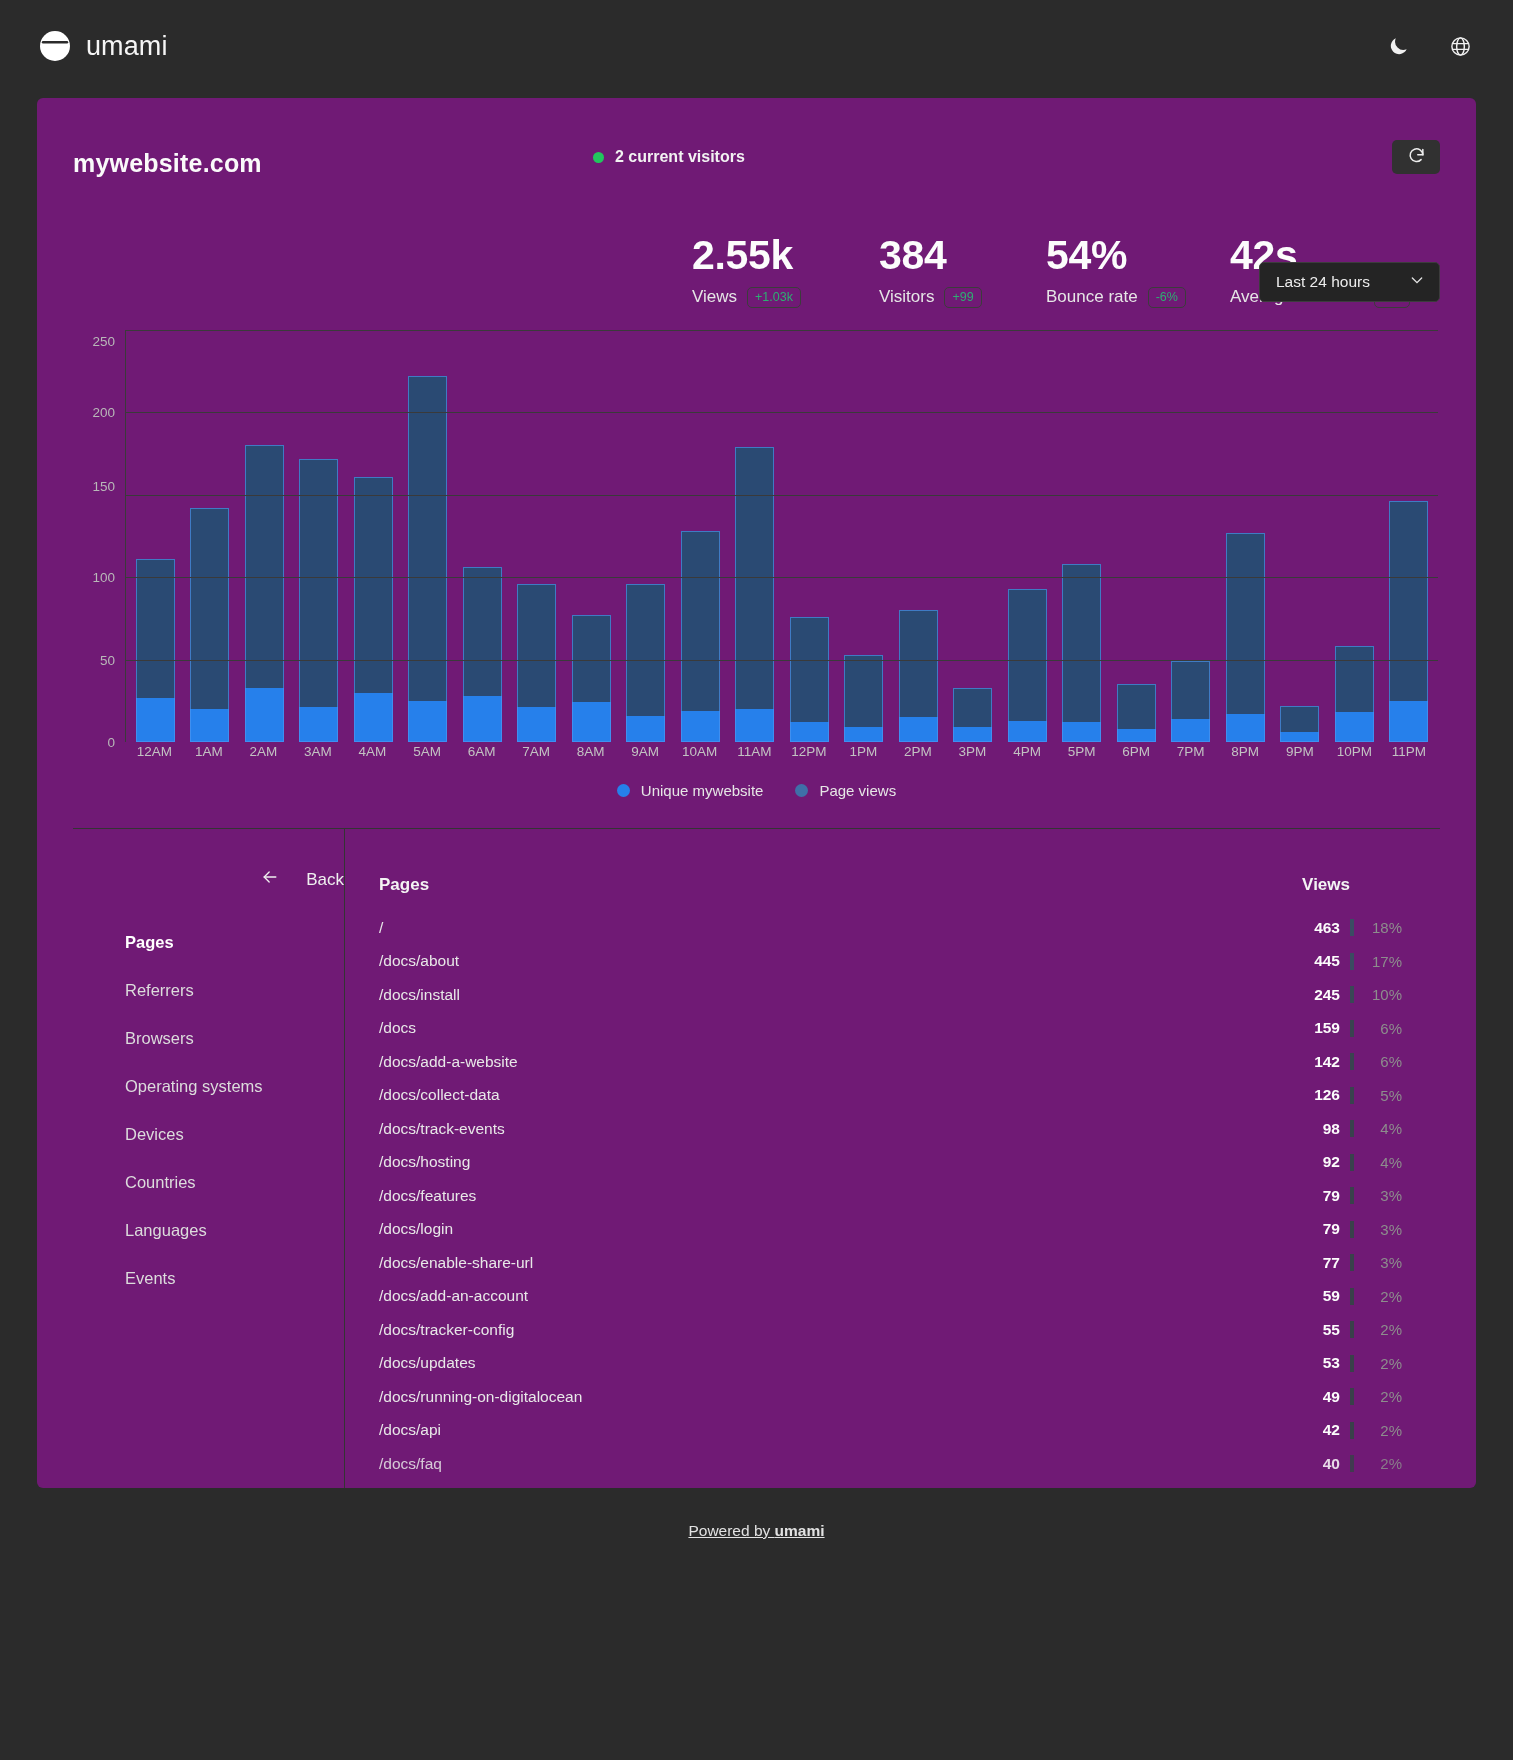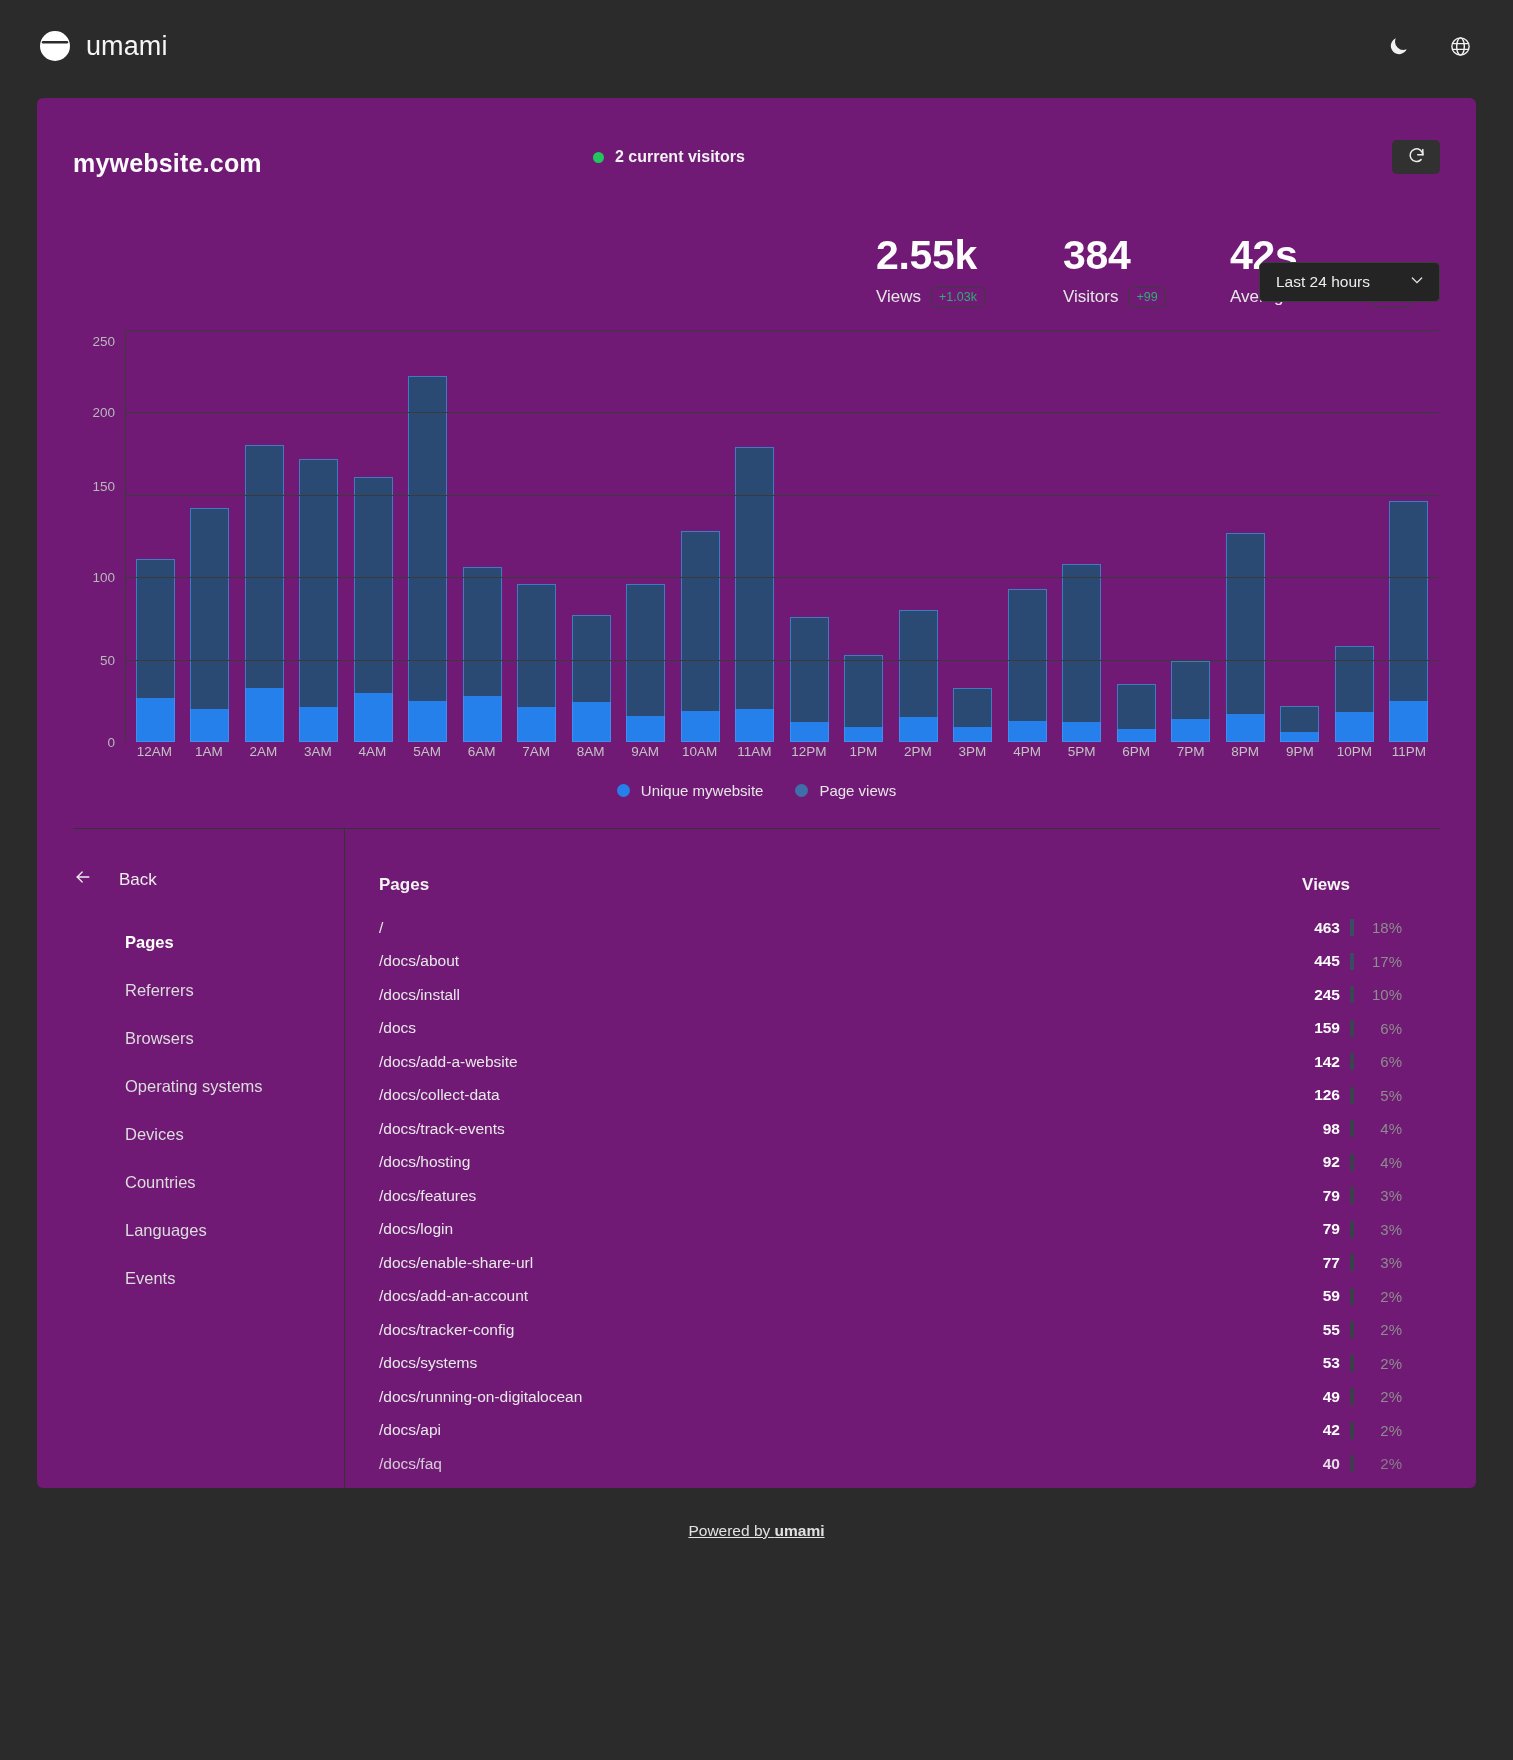--- a/index.html
+++ b/index.html
@@ -252,21 +252,21 @@
   }
   .side-nav {
     width: 272px;
     border-right: 1px solid #343434;
     padding: 28px 0 0 0;
     flex: none;
   }
   .back-row {
     display: flex;
     align-items: center;
-    justify-content: flex-start;
+    justify-content: flex-end;
     gap: 26px;
     font-size: 17px;
     color: #efefef;
     cursor: pointer;
     padding: 10px 0 0 0;
   }
   .nav-list { margin-top: 26px; padding-left: 52px; }
   .nav-item {
     font-size: 16.5px;
     color: #dcdcdc;
@@ -427,20 +427,27 @@
           <span class="metric-badge">+1.03k</span>
         </div>
       </div>
       <div class="metric m-visitors">
         <div class="metric-value">384</div>
         <div class="metric-foot">
           <span class="metric-label">Visitors</span>
           <span class="metric-badge">+99</span>
         </div>
       </div>
+      <div class="metric m-bounce">
+        <div class="metric-value">54%</div>
+        <div class="metric-foot">
+          <span class="metric-label">Bounce rate</span>
+          <span class="metric-badge">-6%</span>
+        </div>
+      </div>
       <div class="metric m-avgtime">
         <div class="metric-value">42s</div>
         <div class="metric-foot">
           <span class="metric-label">Average visit time</span>
           <span class="metric-badge">+6s</span>
         </div>
       </div>
 
       <div class="date-select">
         <span>Last 24 hours</span>
@@ -743,21 +750,21 @@
                 <div class="td-name">/docs/add-an-account</div>
                 <div class="td-value">59</div>
                 <div class="td-pct"><span class="pct-bar-track"></span><span class="pct-bar" style="opacity: 0.42;"></span><span>2%</span></div>
               </div>
               <div class="trow">
                 <div class="td-name">/docs/tracker-config</div>
                 <div class="td-value">55</div>
                 <div class="td-pct"><span class="pct-bar-track"></span><span class="pct-bar" style="opacity: 0.42;"></span><span>2%</span></div>
               </div>
               <div class="trow">
-                <div class="td-name">/docs/systems</div>
+                <div class="td-name">/docs/updates</div>
                 <div class="td-value">53</div>
                 <div class="td-pct"><span class="pct-bar-track"></span><span class="pct-bar" style="opacity: 0.42;"></span><span>2%</span></div>
               </div>
               <div class="trow">
                 <div class="td-name">/docs/running-on-digitalocean</div>
                 <div class="td-value">49</div>
                 <div class="td-pct"><span class="pct-bar-track"></span><span class="pct-bar" style="opacity: 0.42;"></span><span>2%</span></div>
               </div>
               <div class="trow">
                 <div class="td-name">/docs/api</div>

